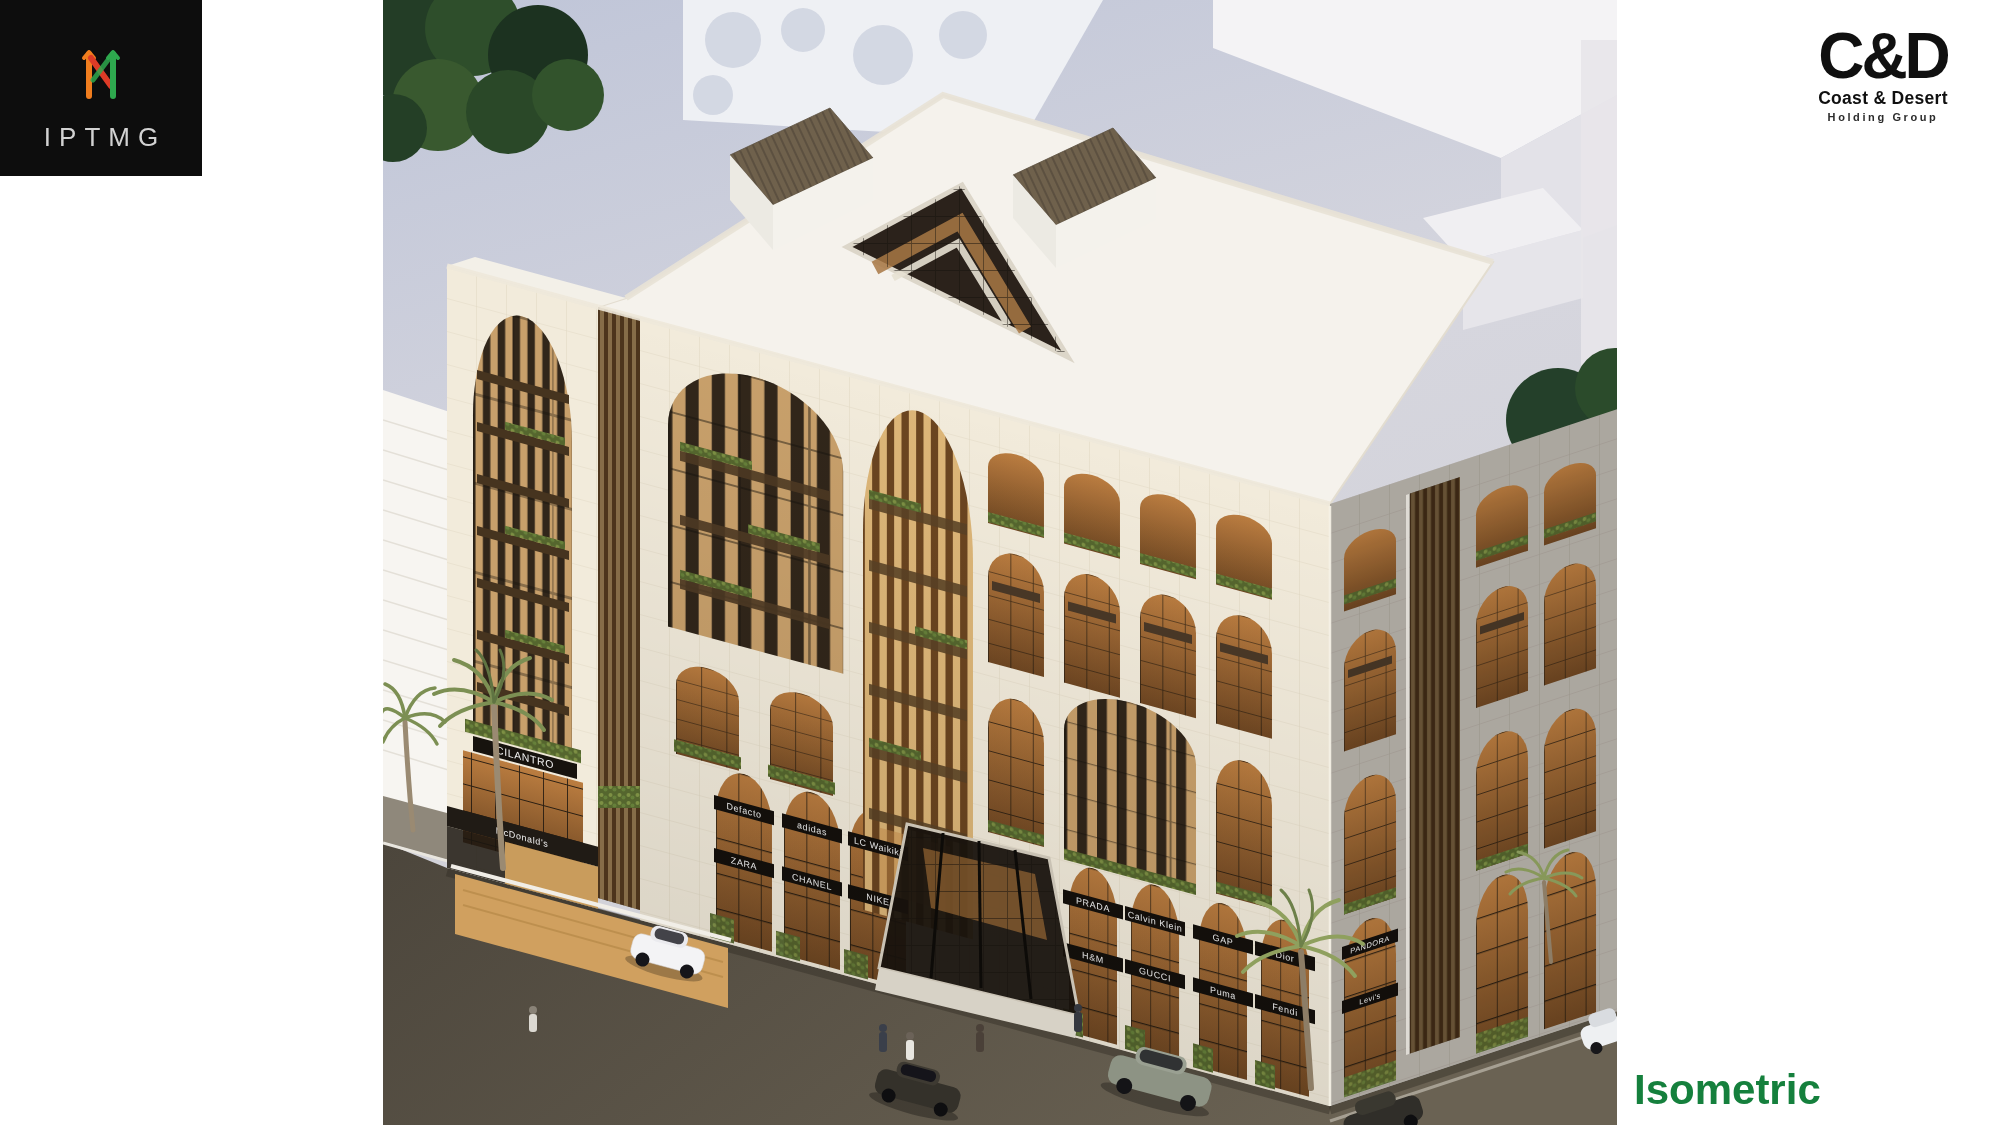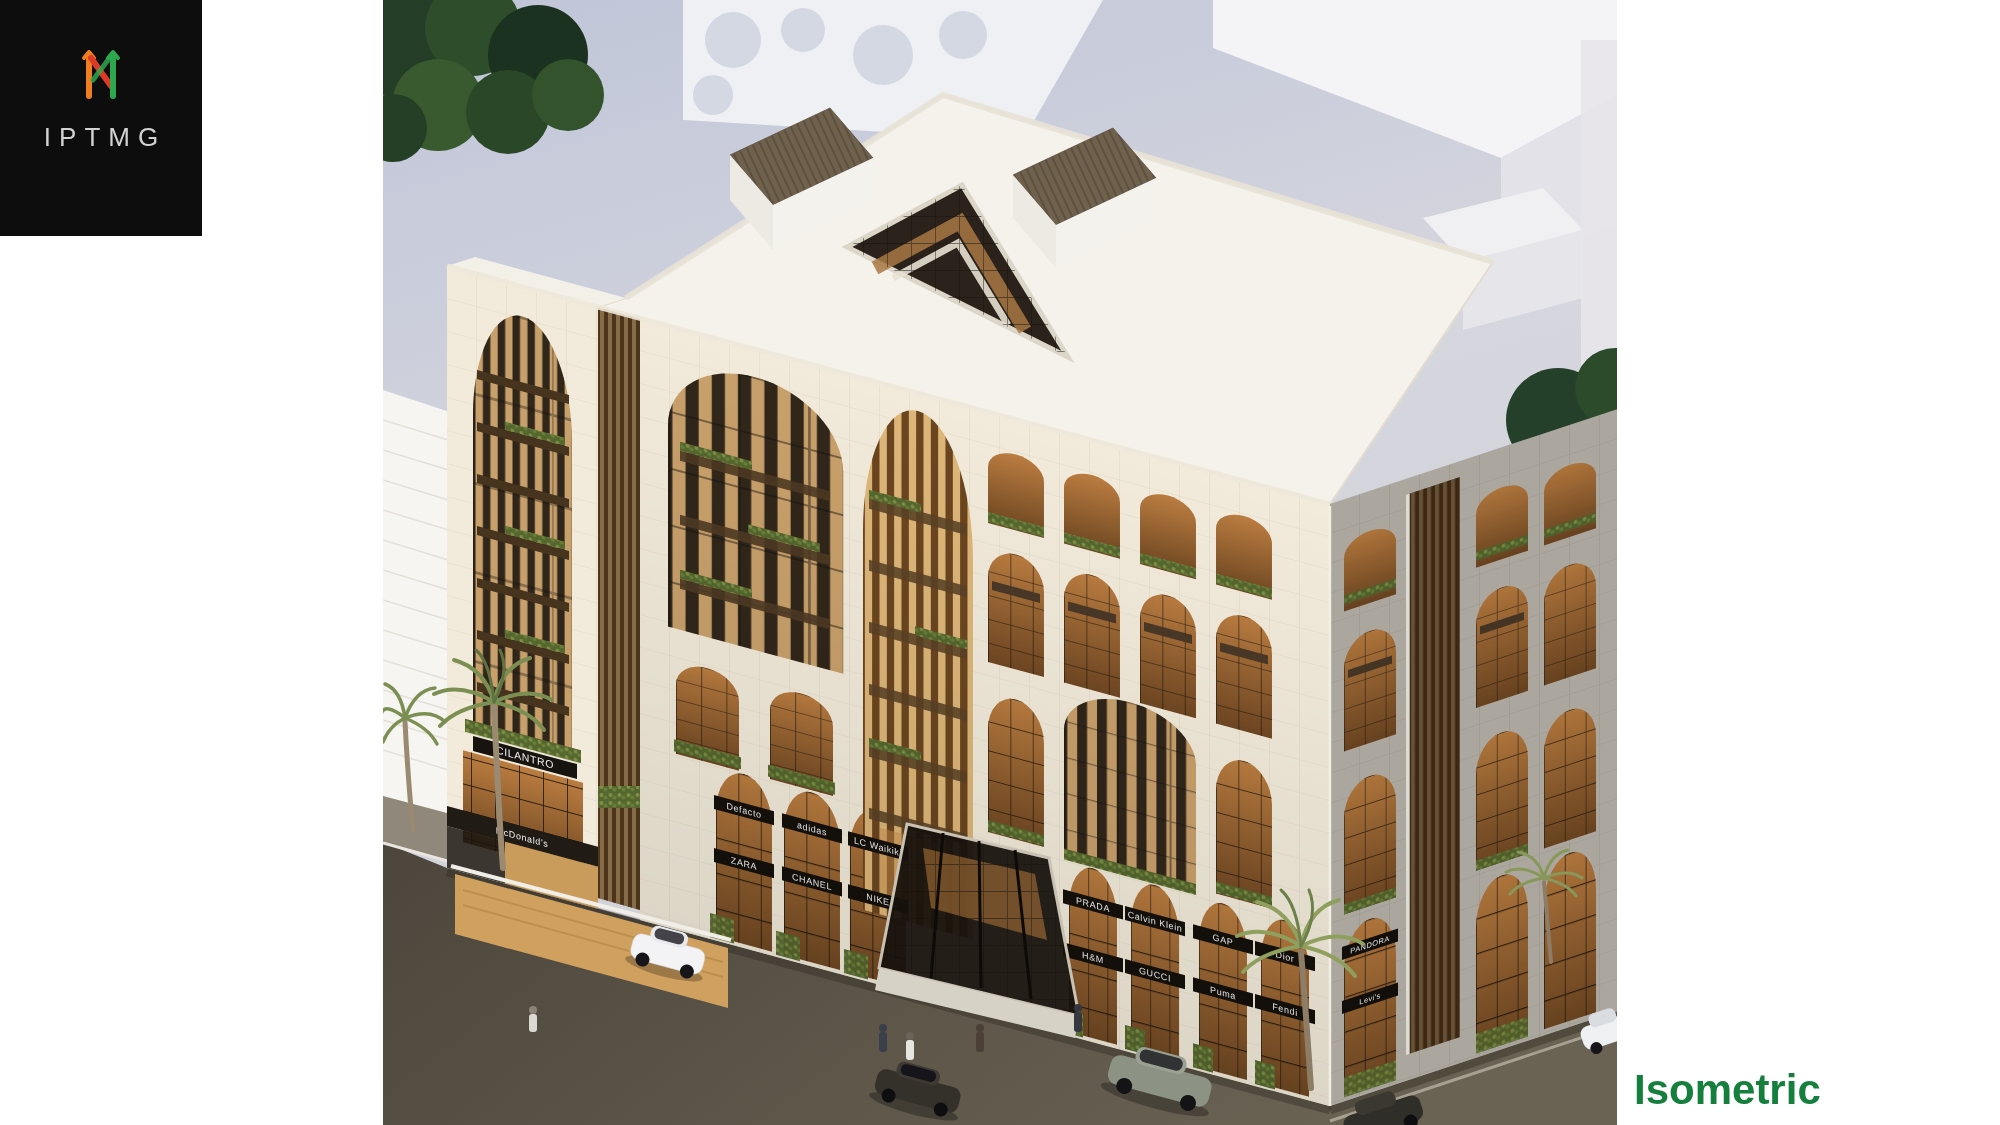--- a/index.html
+++ b/index.html
@@ -1,21 +1,21 @@
 <!DOCTYPE html>
 <html><head>
 <meta charset="utf-8">
 <style>
   html,body{margin:0;padding:0;background:#ffffff;}
   body{width:2000px;height:1125px;overflow:hidden;position:relative;
        font-family:"Liberation Sans",sans-serif;}
   .stage{position:absolute;left:0;top:0;width:2000px;height:1125px;background:#ffffff;}
 
   
-  .iptmg-box{position:absolute;left:0;top:0;width:202px;height:236px;background:#0d0d0d;}
+  .iptmg-box{position:absolute;left:0;top:0;width:202px;height:176px;background:#0d0d0d;}
   .iptmg-icon{position:absolute;left:80px;top:42px;width:42px;height:64px;}
   .iptmg-text{position:absolute;left:0;right:0;top:122px;text-align:center;
     color:#d2d2d2;font-size:26px;font-weight:400;letter-spacing:8px;padding-left:8px;}
 
   
   .cd-logo{position:absolute;left:1798px;top:24px;width:170px;text-align:center;color:#101010;}
   .cd-initials{font-size:64px;font-weight:bold;letter-spacing:-3px;line-height:1.0;}
   .cd-name{font-size:17.5px;font-weight:bold;margin-top:0px;letter-spacing:0.3px;}
   .cd-sub{font-size:11px;font-weight:bold;letter-spacing:2.6px;margin-top:2px;color:#2c2c2c;}
 
@@ -37,20 +37,25 @@
       <path d="M9,54 L9,12" stroke="#f07d1e" stroke-width="6" fill="none" stroke-linecap="round"></path>
       <path d="M9,10 L14,16 M9,10 L4,16" stroke="#f07d1e" stroke-width="4" fill="none" stroke-linecap="round"></path>
       <path d="M11,16 L31,44" stroke="#dd3b27" stroke-width="6" fill="none" stroke-linecap="round"></path>
       <path d="M33,54 L33,12" stroke="#2ea84e" stroke-width="6" fill="none" stroke-linecap="round"></path>
       <path d="M33,10 L38,16 M33,10 L28,16" stroke="#2ea84e" stroke-width="4" fill="none" stroke-linecap="round"></path>
       <path d="M31,14 L13,38" stroke="#2ea84e" stroke-width="5" fill="none" stroke-linecap="round" opacity="0.85"></path>
     </svg>
     <div class="iptmg-text">IPTMG</div>
   </div>
 
+  <div class="cd-logo">
+    <div class="cd-initials">C&amp;D</div>
+    <div class="cd-name">Coast &amp; Desert</div>
+    <div class="cd-sub">Holding Group</div>
+  </div>
 
   <div class="caption">Isometric</div>
 
   <svg class="render" viewBox="0 0 1234 1125">
     <defs>
       <linearGradient id="gbg" x1="0" y1="0" x2="0.3" y2="1">
         <stop offset="0" stop-color="#bfc5d8"></stop>
           <stop offset="0.5" stop-color="#d6d6de"></stop>
           <stop offset="1" stop-color="#cfcfd5"></stop>
       </linearGradient>

